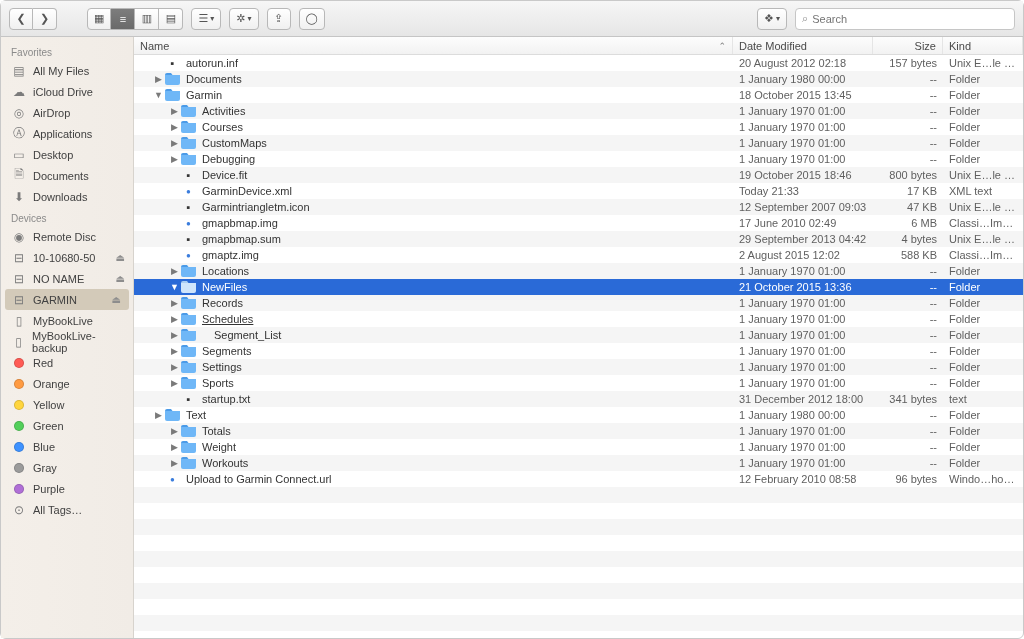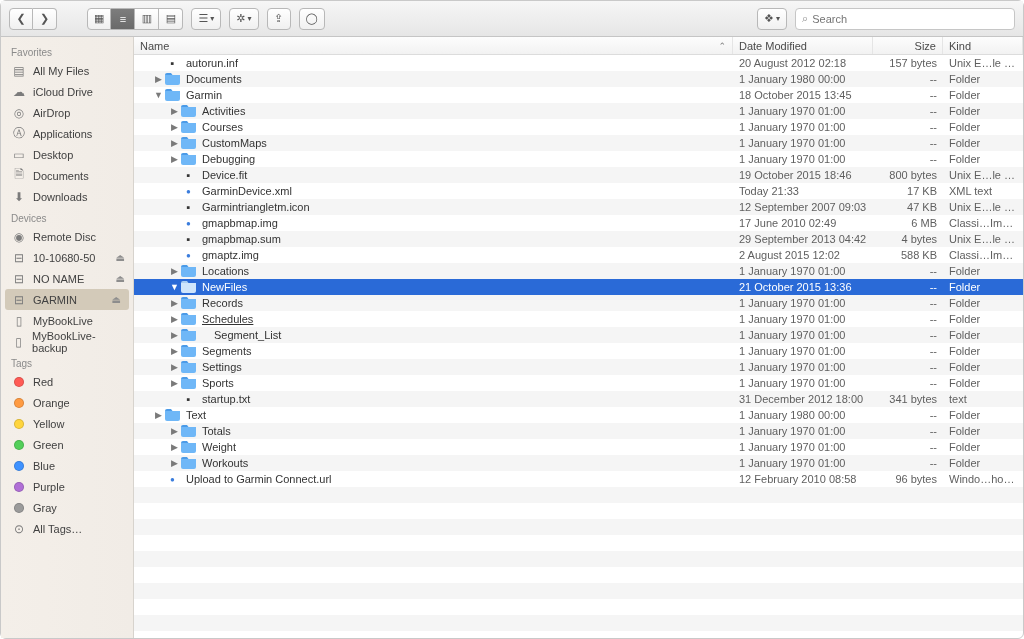--- a/index.html
+++ b/index.html
@@ -165,21 +165,20 @@
           <span class="sb-eject">⏏</span>
         </div>
         <div class="sb-item">
           <span class="sb-icon">▯</span>
           <span>MyBookLive</span>
         </div>
         <div class="sb-item">
           <span class="sb-icon">▯</span>
           <span>MyBookLive-backup</span>
         </div>
-        <div class="sb-head">Tags</div>
         <div class="sb-item">
           <span class="sb-icon">
             <span class="tag-dot" style="background: rgb(255, 91, 85);"></span>
           </span>
           <span>Red</span>
         </div>
         <div class="sb-item">
           <span class="sb-icon">
             <span class="tag-dot" style="background: rgb(255, 155, 66);"></span>
           </span>
@@ -198,29 +197,29 @@
           <span>Green</span>
         </div>
         <div class="sb-item">
           <span class="sb-icon">
             <span class="tag-dot" style="background: rgb(62, 146, 255);"></span>
           </span>
           <span>Blue</span>
         </div>
         <div class="sb-item">
           <span class="sb-icon">
+            <span class="tag-dot" style="background: rgb(155, 155, 155);"></span>
+          </span>
+          <span>Gray</span>
+        </div>
+        <div class="sb-item">
+          <span class="sb-icon">
             <span class="tag-dot" style="background: rgb(176, 111, 214);"></span>
           </span>
           <span>Purple</span>
-        </div>
-        <div class="sb-item">
-          <span class="sb-icon">
-            <span class="tag-dot" style="background: rgb(155, 155, 155);"></span>
-          </span>
-          <span>Gray</span>
         </div>
         <div class="sb-item">
           <span class="sb-icon">⊙</span>
           <span>All Tags…</span>
         </div>
       </div>
 
     <div class="content">
       <div class="cols">
         <div class="col name">

